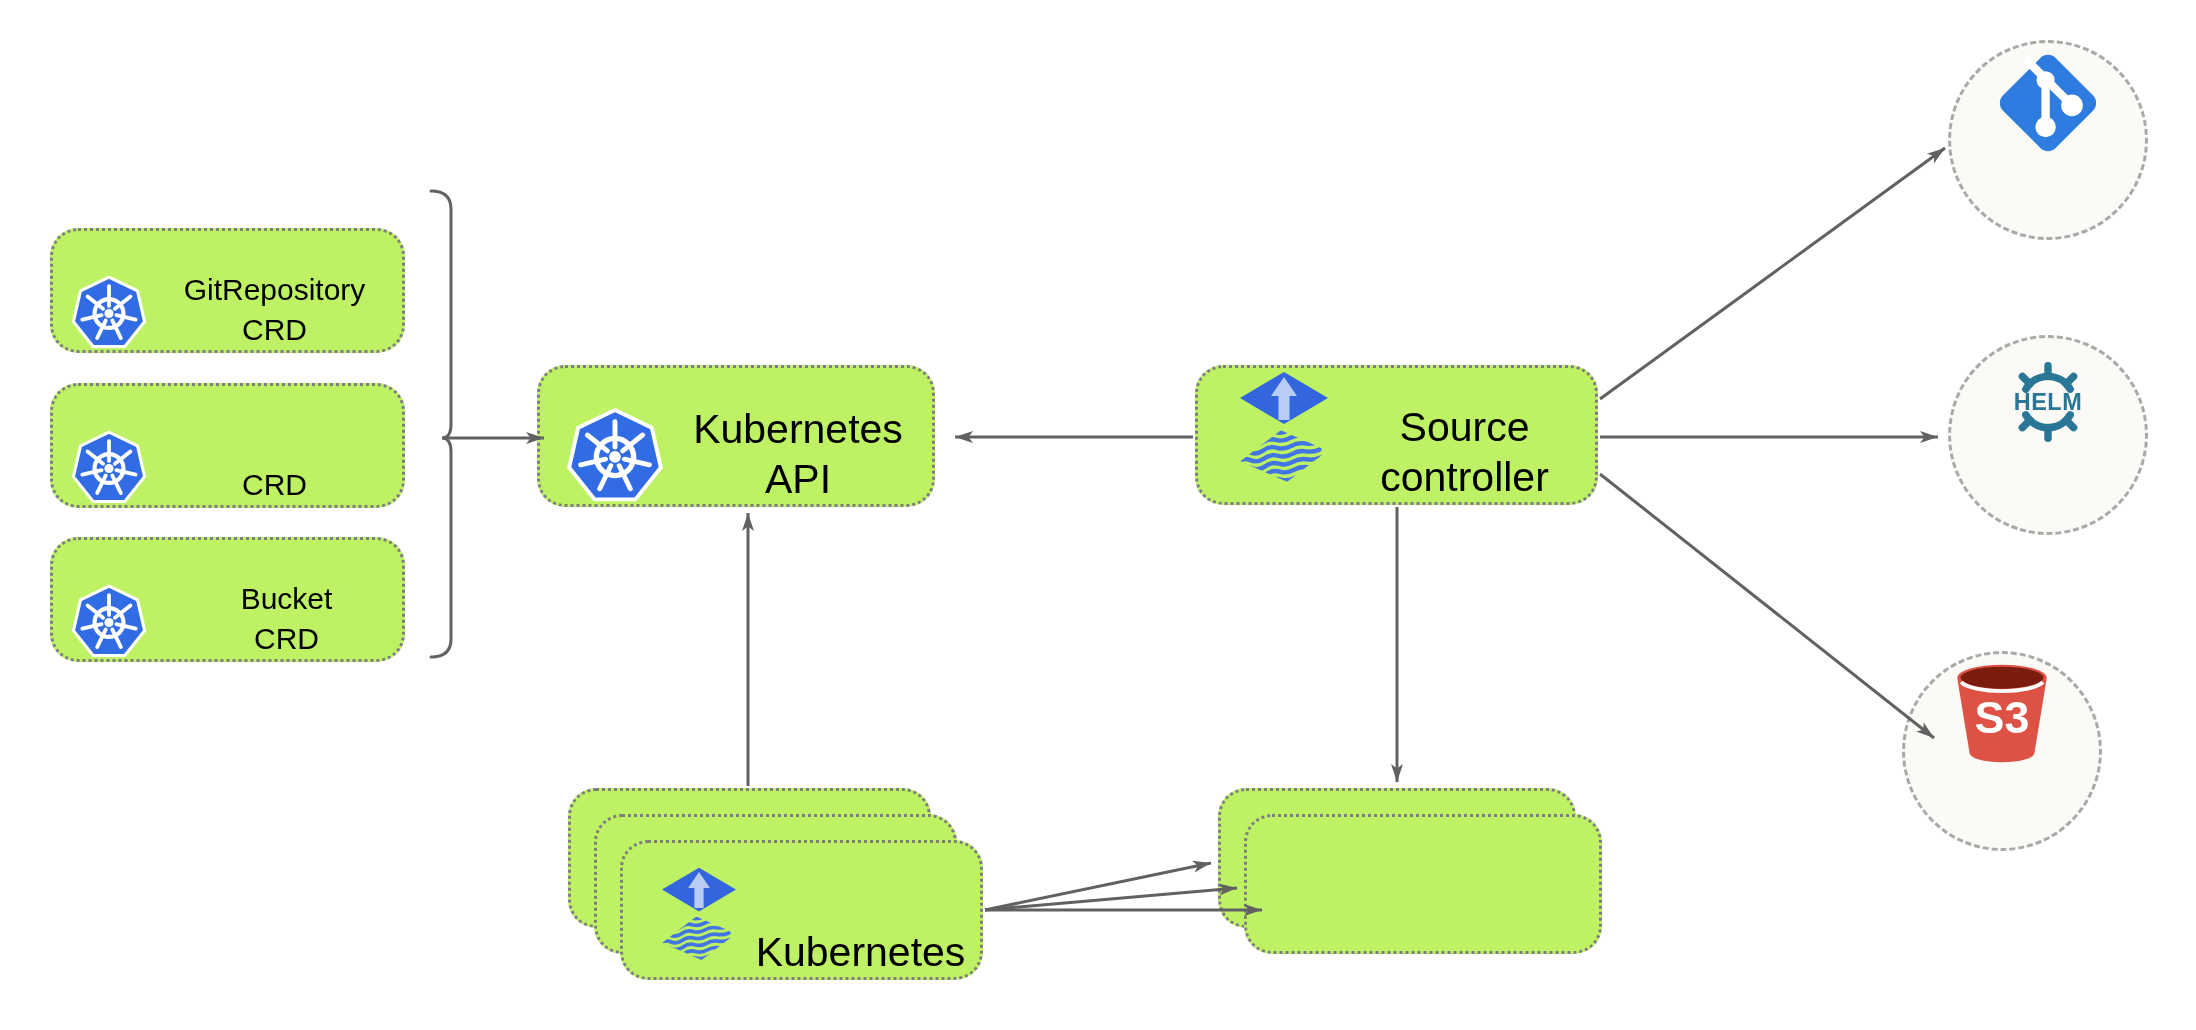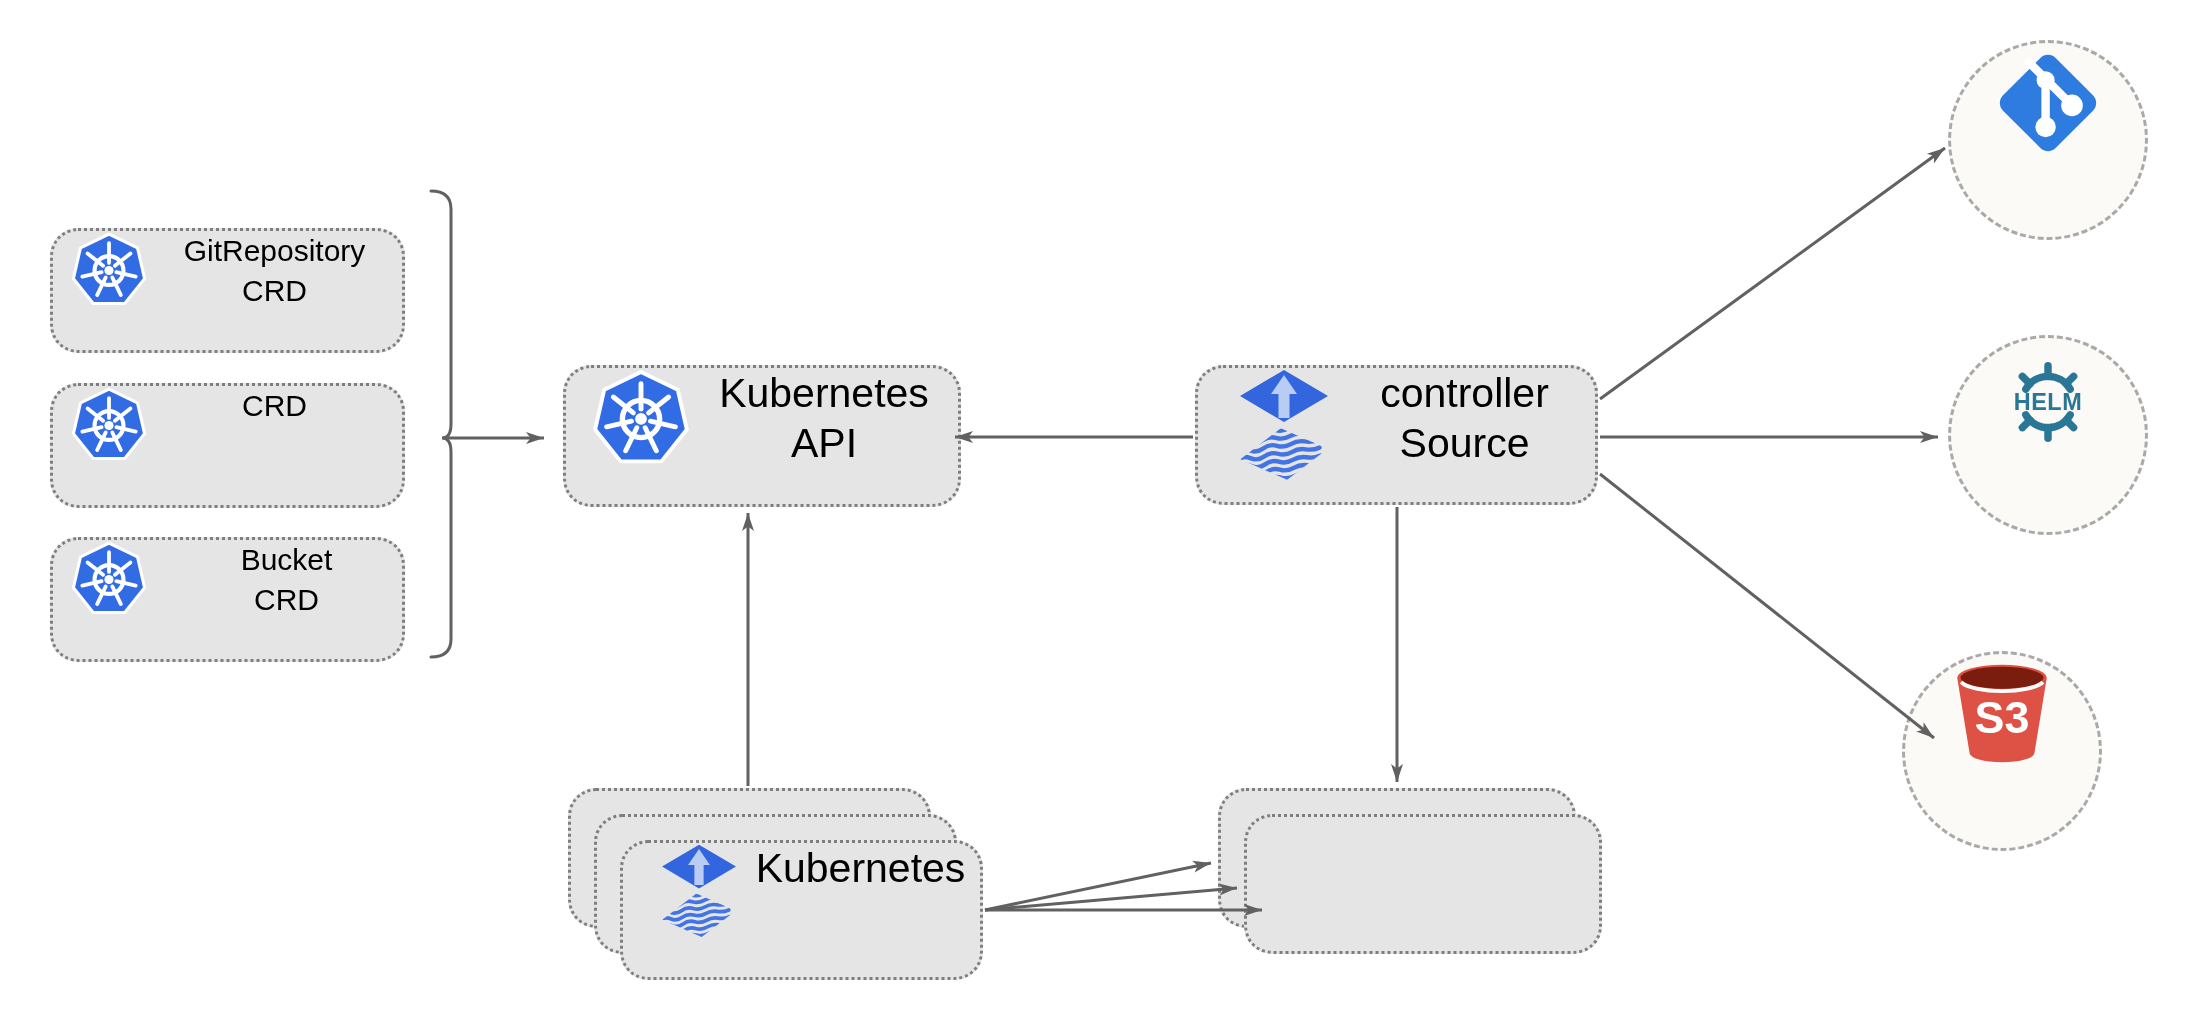--- a/index.html
+++ b/index.html
@@ -1,19 +1,19 @@
 <!DOCTYPE html>
 <html><head>
 <meta charset="utf-8">
 <style>
   html,body{margin:0;padding:0;background:#ffffff;}
   #canvas{position:relative;width:2196px;height:1030px;background:#ffffff;overflow:hidden;
           font-family:"Liberation Sans", sans-serif;color:#000;}
-  .box{position:absolute;background:#e5e5e5;border:3px dotted #7e7e7e;border-radius:28px;
-       display:flex;align-items:flex-start;box-sizing:border-box;}
+  .box{position:absolute;background:#bef264;border:3px dotted #7e7e7e;border-radius:28px;
+       display:flex;align-items:flex-end;box-sizing:border-box;}
   .circle{position:absolute;width:200px;height:200px;background:#fbfaf7;border:3px dashed #a9a9a9;
           border-radius:50%;display:flex;justify-content:center;box-sizing:border-box;}
   .label{flex:1;text-align:center;color:#000;}
   .crd-label{font-size:30px;line-height:40px;}
   .big-label{font-size:41px;line-height:50px;}
   .icon{flex:0 0 auto;display:block;}
   #edges{position:absolute;left:0;top:0;z-index:6;pointer-events:none;}
   .node{z-index:2;}
   .stack-back{z-index:1;}
   #defs-svg{position:absolute;width:0;height:0;overflow:hidden;}
@@ -120,34 +120,34 @@
   <div class="box node" style="left:50px;top:537px;width:355px;height:125px;gap:24px;">
     <svg class="icon" width="76" height="76" style="margin-left:18px;">
         <use href="#sym-k8s"></use>
       </svg>
     <div class="label crd-label">
       <div>Bucket</div>
       <div>CRD</div>
     </div>
   </div>
 
-  <div class="box node" style="left:563px;top:365px;width:398px;height:142px;">
+  <div class="box node" style="left:537px;top:365px;width:398px;height:142px;">
     <svg class="icon" width="98" height="98" style="margin-left:26px;">
         <use href="#sym-k8s"></use>
       </svg>
     <div class="label big-label">Kubernetes API</div>
   </div>
 
   <div class="box node" style="left:1195px;top:365px;width:403px;height:140px;">
     <svg class="icon" width="100" height="132" style="margin-left:36px;">
         <use href="#sym-flux"></use>
       </svg>
     <div class="label big-label">
+      <div>Source</div>
       <div>controller</div>
-      <div>Source</div>
     </div>
   </div>
 
   <div class="box stack-back" style="left:568px;top:788px;width:363px;height:140px;"></div>
   <div class="box stack-back" style="left:594px;top:814px;width:363px;height:140px;"></div>
   <div class="box node" style="left:620px;top:840px;width:363px;height:140px;">
     <svg class="icon" width="84" height="111" style="margin-left:34px;">
         <use href="#sym-flux"></use>
       </svg>
     <div class="label big-label">Kubernetes</div>

